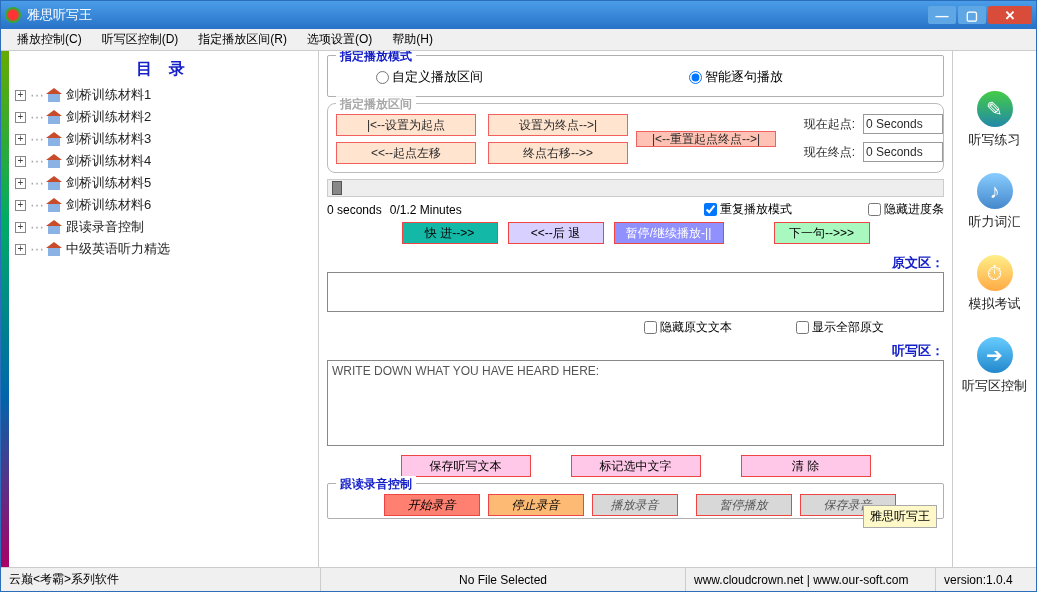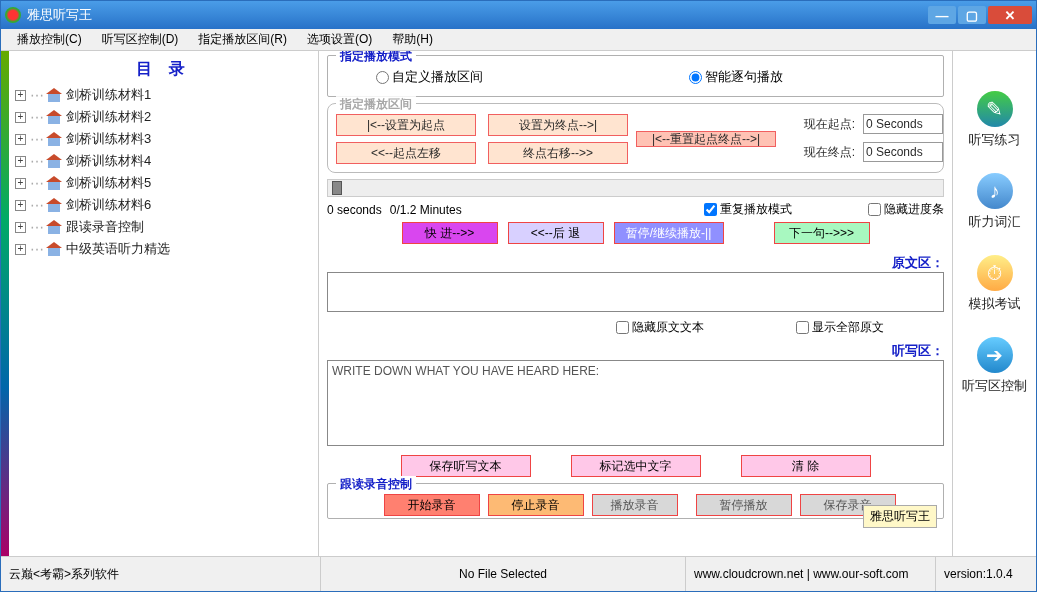--- a/index.html
+++ b/index.html
@@ -30,40 +30,40 @@
 .right-item { display: flex; flex-direction: column; align-items: center; gap: 4px; cursor: pointer; font-size: 13px; color: #222; }
 .right-item .ico { width: 36px; height: 36px; border-radius: 50%; display: flex; align-items: center; justify-content: center; font-size: 20px; color: #fff; }
 .grp { border: 1px solid #b0b0b0; border-radius: 2px; margin-bottom: 6px; position: relative; padding: 10px 0 8px 8px; }
 .grp > legend, .grp-title { position: absolute; top: -8px; left: 8px; background: #fff; padding: 0 4px; font-size: 12px; color: #1520c8; font-weight: bold; }
 .grp-title.dim { color: #999; }
 .row { display: flex; align-items: center; gap: 8px; }
 .radio-row label { margin-right: 60px; font-size: 13px; }
 .btn { height: 22px; border: 1px solid #ef4444; background: #f0f0f0; font-size: 12px; display: inline-flex; align-items: center; justify-content: center; cursor: pointer; padding: 0 4px; }
 .btn.peach { background: #ffe0c8; }
 .btn.pink { background: #ffb8a8; }
-.btn.cyan { background: #d946ef; }
+.btn.cyan { background: #14b8a6; }
 .btn.lav { background: #d8d0ff; }
 .btn.blue2 { background: #9090ff; color: #fff; }
 .btn.green { background: #a8f8c0; }
 .btn.pink2 { background: #ffc8e8; }
 .btn.red { background: #ff8070; }
 .btn.yellow { background: #fdba74; }
 .btn.gray { background: #d8d8d8; color: #555; }
 .slider { height: 18px; position: relative; background: #eee; border: 1px solid #ccc; }
 .slider .thumb { position: absolute; left: 4px; top: 1px; width: 10px; height: 14px; background: #888; border: 1px solid #555; }
 .label-blue { color: #1520c8; font-weight: bold; font-size: 13px; text-align: right; }
 .ta { width: 100%; border: 1px solid #888; font-size: 12px; padding: 3px 4px; resize: none; font-family: Arial; color: #555; }
 .small-input { height: 20px; border: 1px solid #888; font-size: 12px; padding: 0 2px; width: 80px; }
-.statusbar { height: 35px; background: #f0f0f0; border-top: 1px solid #ccc; display: flex; align-items: center; font-size: 12px; }
+.statusbar { height: 24px; background: #f0f0f0; border-top: 1px solid #ccc; display: flex; align-items: center; font-size: 12px; }
 .statusbar .cell { border-right: 1px solid #ccc; padding: 0 8px; height: 100%; display: flex; align-items: center; }
 .chk { display: inline-flex; align-items: center; gap: 3px; font-size: 12px; }
 .chk input { width: 13px; height: 13px; }
 .tooltip-box { position: absolute; right: 100px; bottom: 64px; background: #fff8c8; border: 1px solid #aaa; padding: 2px 6px; font-size: 12px; }
 .grid4 { display: grid; grid-template-columns: repeat(2, 140px); gap: 6px 12px; }
-.grid5b { display: grid; grid-template-columns: repeat(5, 96px); gap: 8px; }
+.grid5b { display: grid; grid-template-columns: repeat(5, 96px); gap: 8px; font-style: italic; }
 </style>
 </head>
 <body>
 
 <div class="window">
 
   <div class="titlebar">
     <div class="app-icon"></div>
     <div class="title">雅思听写王</div>
     <div class="winbtns">
@@ -227,21 +227,21 @@
       <div class="row" style="justify-content:center; gap:10px; margin-bottom:10px;">
         <div class="btn cyan" style="width:96px">快 进--&gt;&gt;</div>
         <div class="btn lav" style="width:96px">&lt;&lt;--后 退</div>
         <div class="btn blue2" style="width:110px">暂停/继续播放-||</div>
         <span style="width:30px"></span>
         <div class="btn green" style="width:96px">下一句--&gt;&gt;&gt;</div>
       </div>
 
       <div class="label-blue">原文区：</div>
       <textarea class="ta" style="height: 40px;"></textarea>
-      <div class="row" style="justify-content:flex-end; gap:92px; margin:4px 60px 6px 0;">
+      <div class="row" style="justify-content:flex-end; gap:64px; margin:4px 60px 6px 0;">
         <label class="chk">
             <input type="checkbox" style="">
             <span>隐藏原文文本</span>
           </label>
         <label class="chk">
             <input type="checkbox" style="">
             <span>显示全部原文</span>
           </label>
       </div>
 

